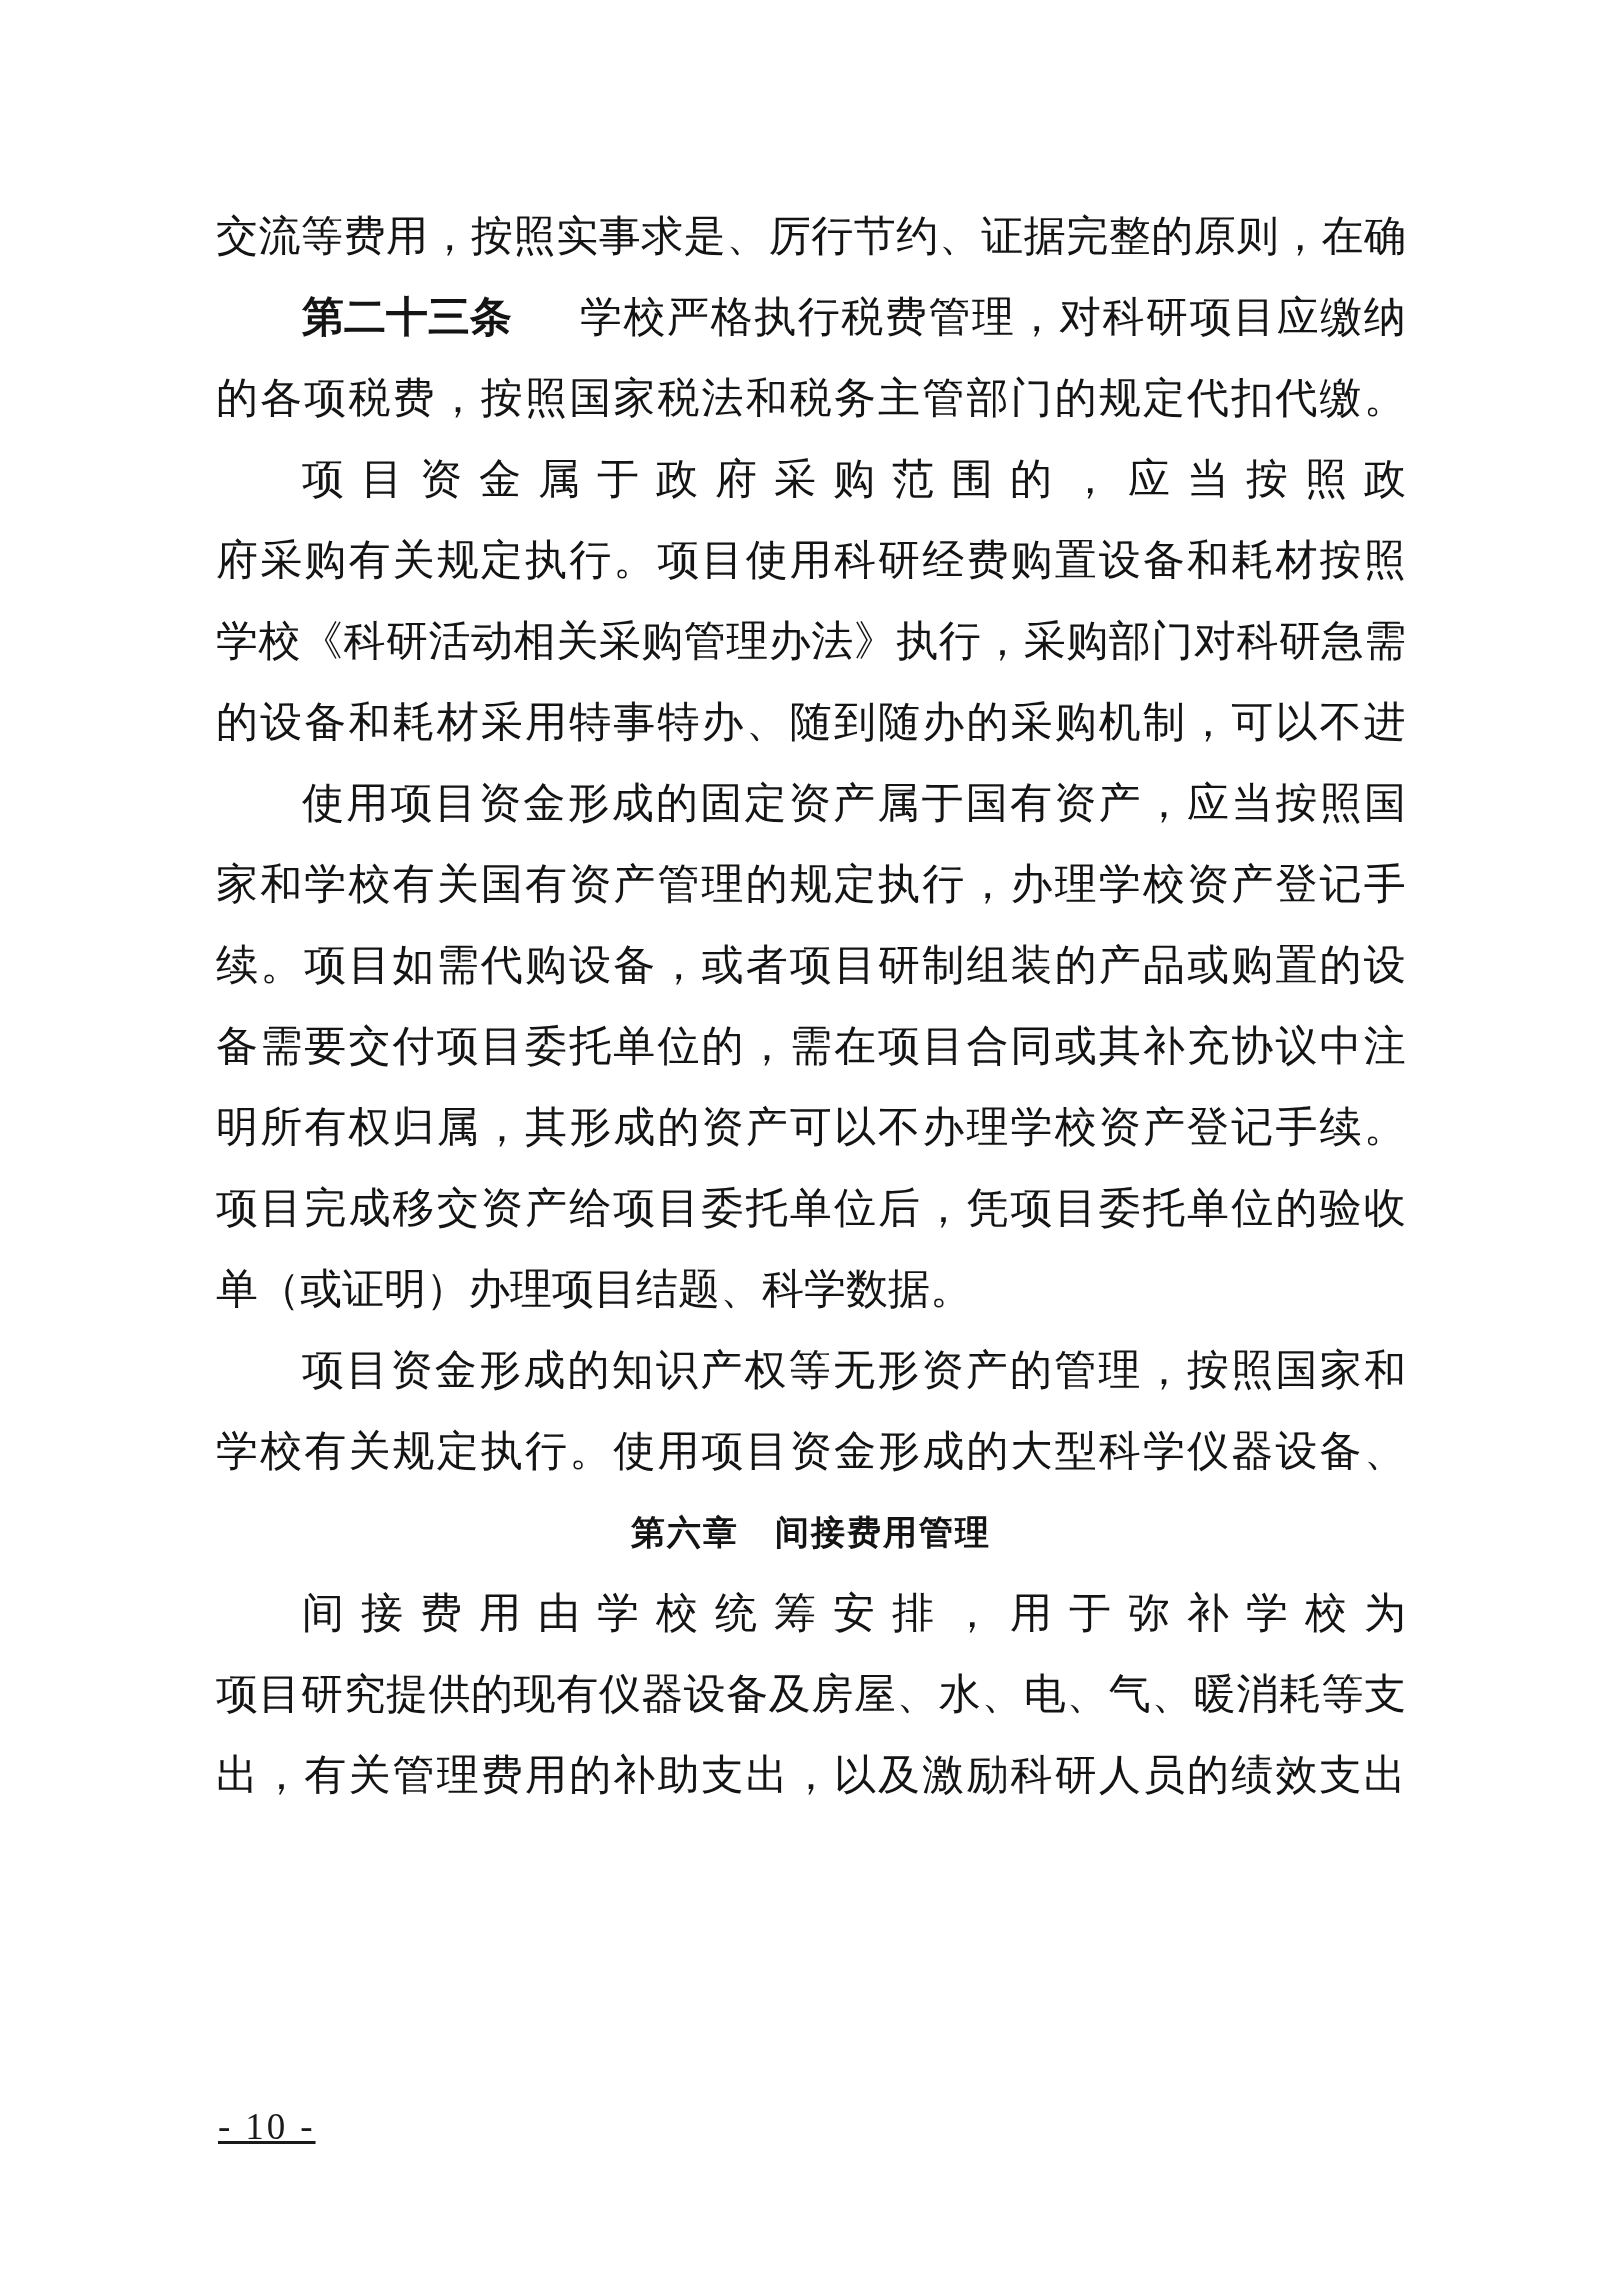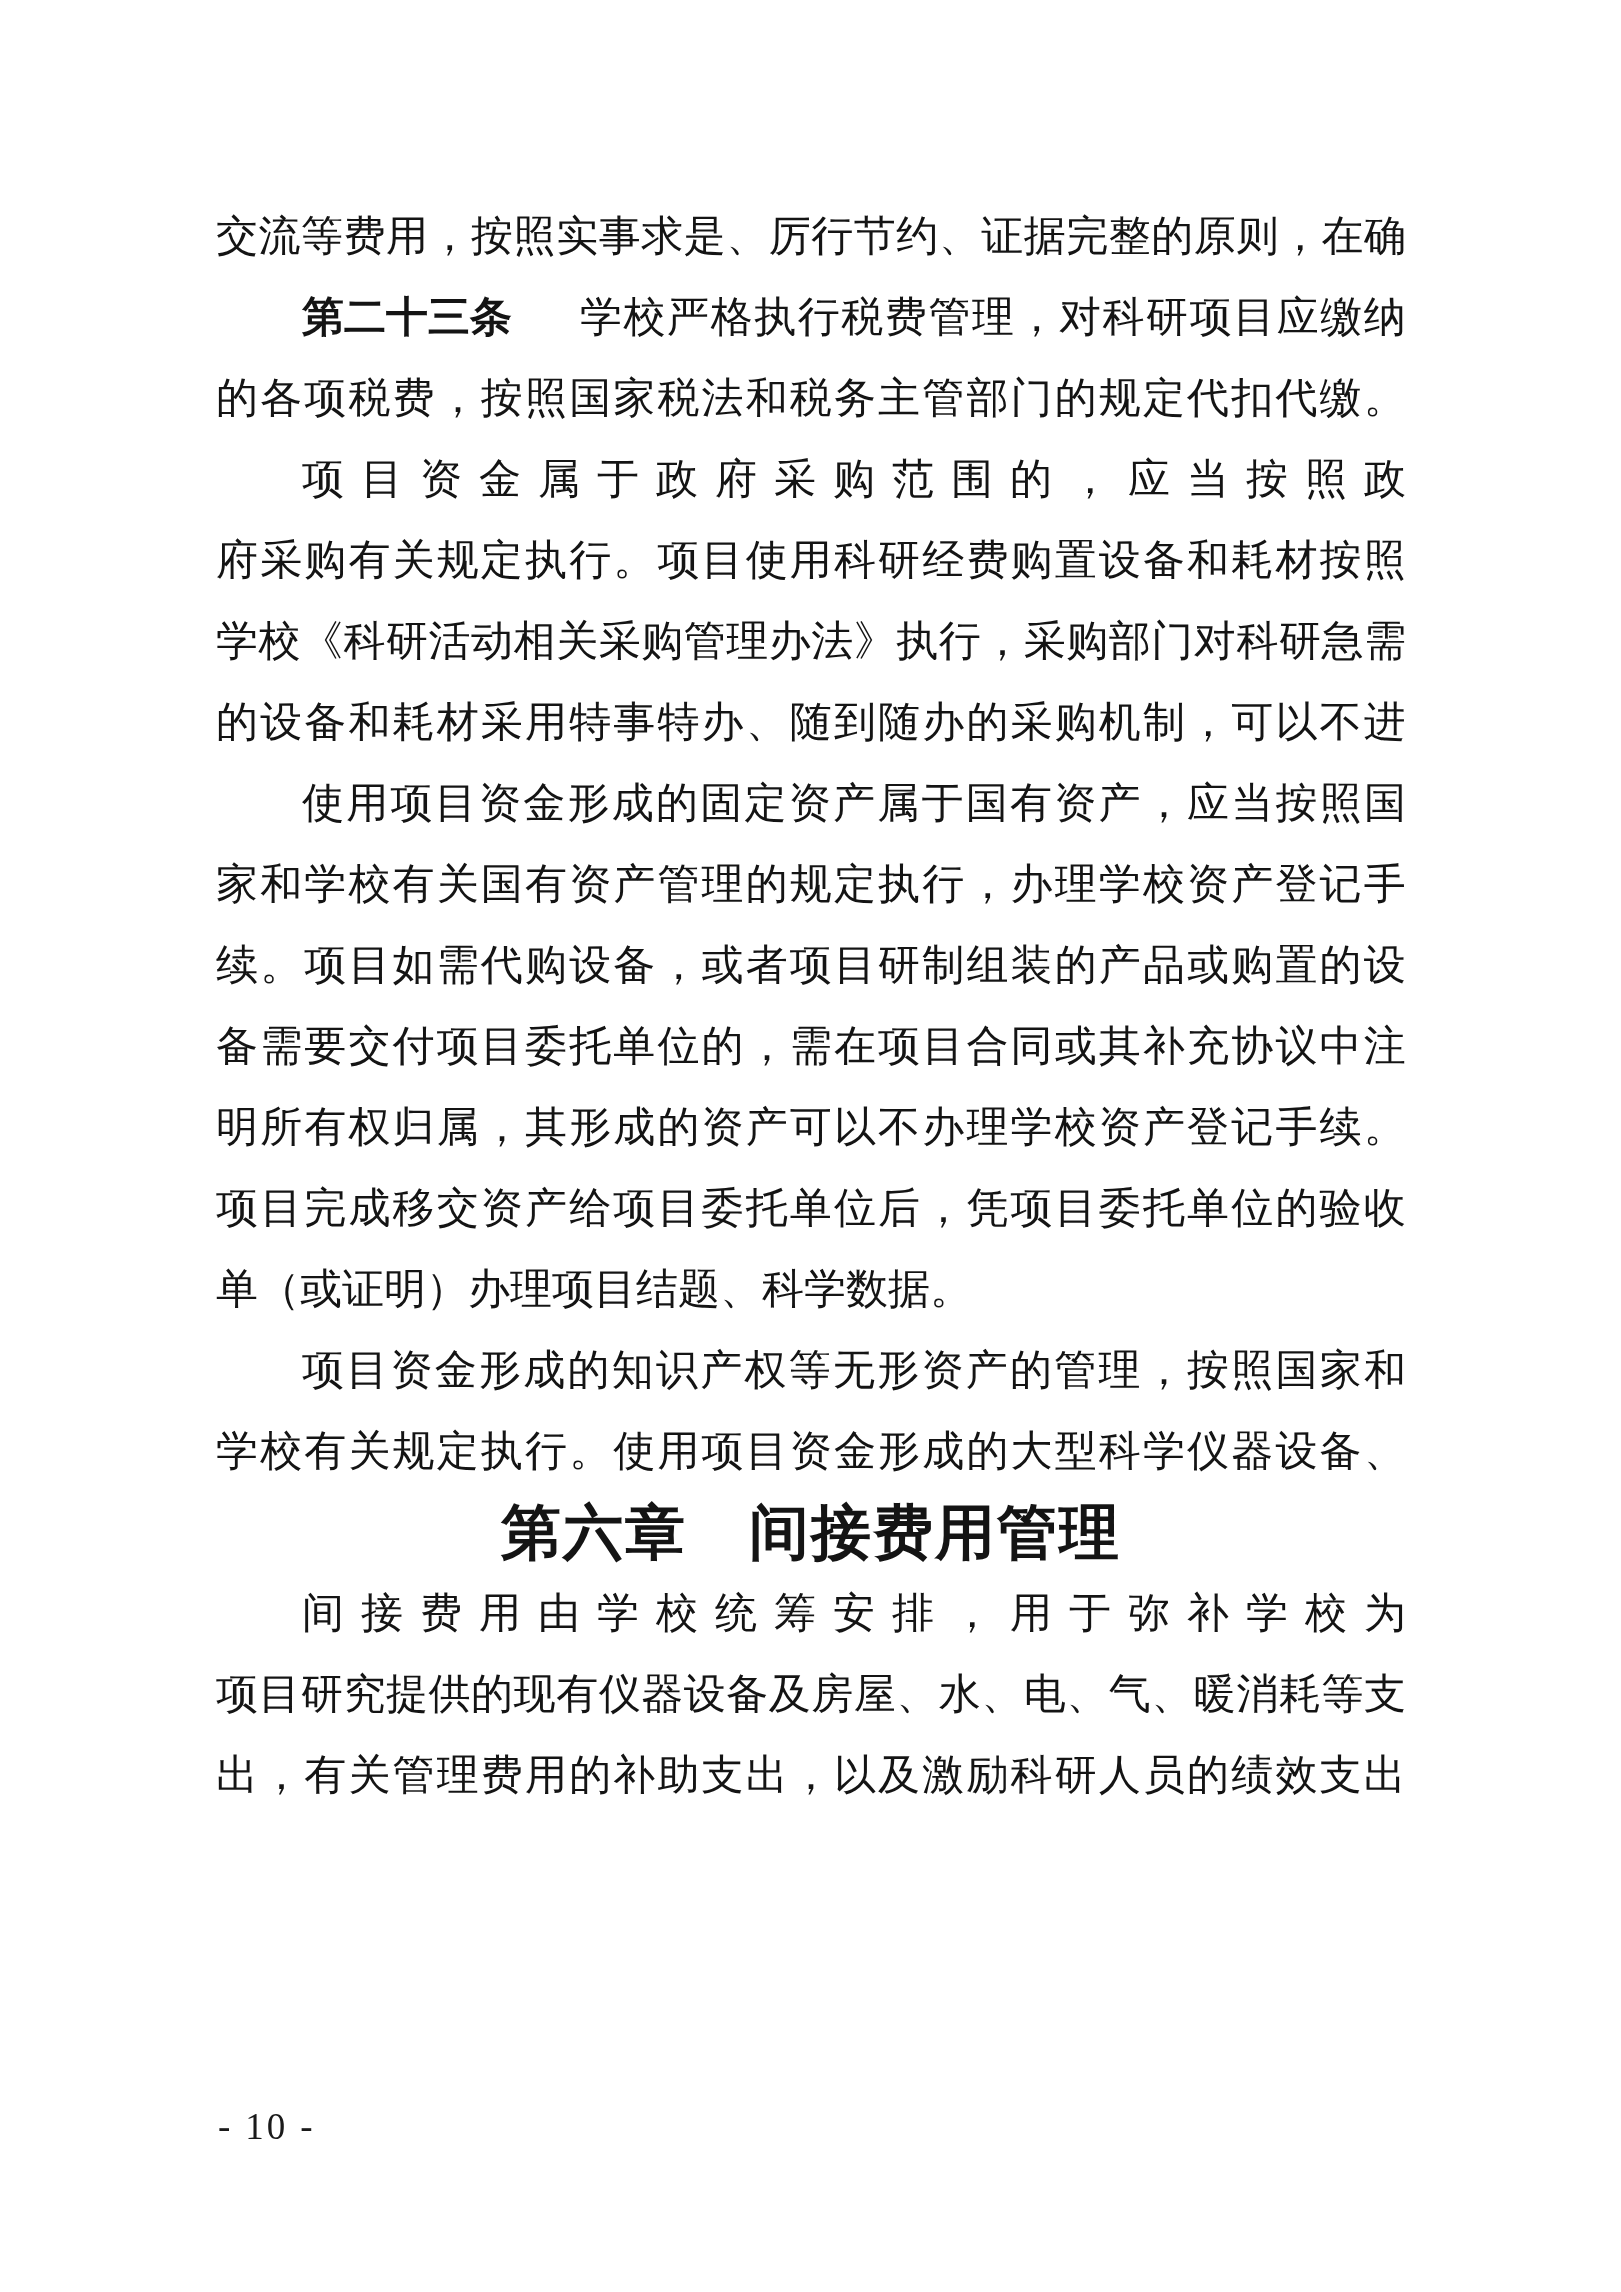--- a/index.html
+++ b/index.html
@@ -36,30 +36,31 @@
   .line.indent{padding-left:86px;}
   .bold-lead{
     font-weight:bold;
     margin-right:68px;
     flex:0 0 auto;
   }
   .line.heading-line{
     justify-content:center;
     font-family:"Liberation Sans","DejaVu Sans",sans-serif;
     font-weight:bold;
-    font-size:60px;
+    font-size:34px;
     letter-spacing:2px;
   }
   .page-footer{
     position:absolute;
     left:218px;top:2105px;
     font-size:37px;
     letter-spacing:2.9px;
     color:#1a1a1a;
     font-family:"Liberation Serif","DejaVu Serif",serif;
+    text-decoration:underline;
   }
 </style>
 </head>
 <body>
 
 <div class="page">
   <div class="text-block">
 
     <div class="line j"><span class="fill"><span>交</span><span>流</span><span>等</span><span>费</span><span>用</span><span>，</span><span>按</span><span>照</span><span>实</span><span>事</span><span>求</span><span>是</span><span>、</span><span>厉</span><span>行</span><span>节</span><span>约</span><span>、</span><span>证</span><span>据</span><span>完</span><span>整</span><span>的</span><span>原</span><span>则</span><span>，</span><span>在</span><span>确</span></span></div>
 

